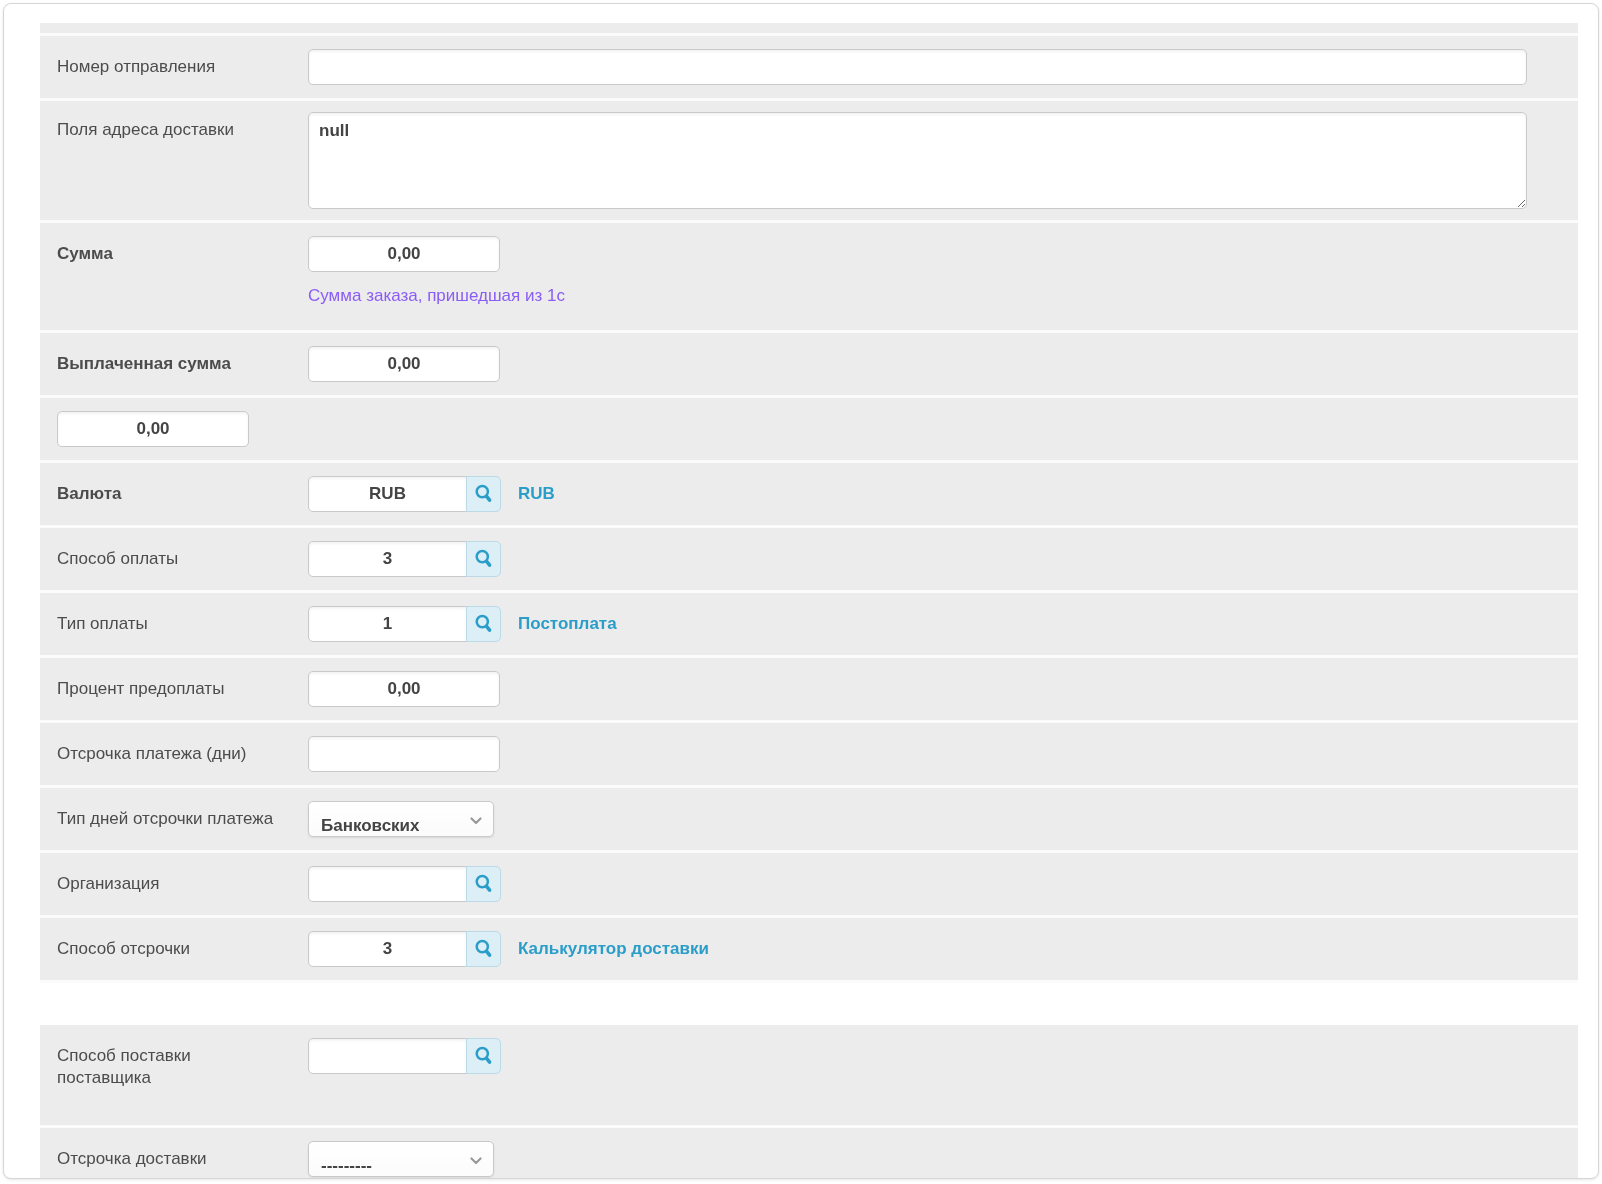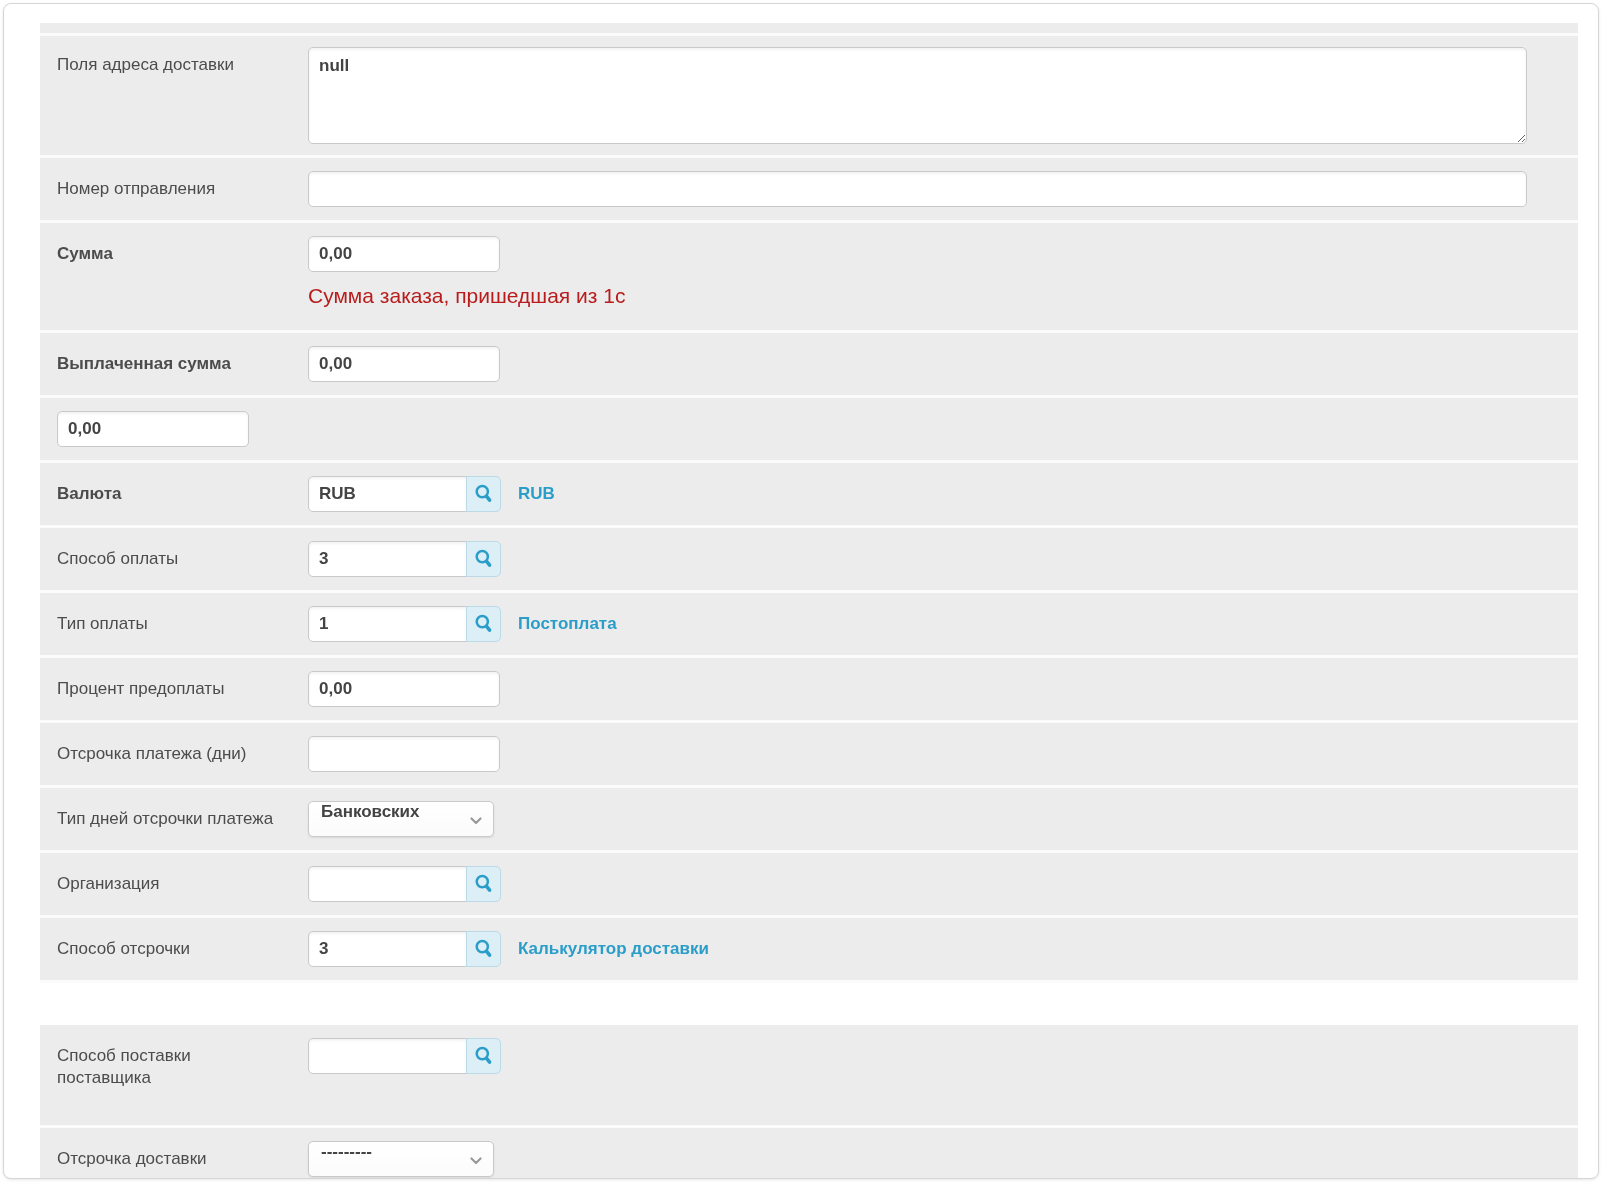--- a/index.html
+++ b/index.html
@@ -45,21 +45,21 @@
     border:1px solid #c9c9c9;
     border-radius:5px;
     background:#fff;
     box-shadow:inset 0 2px 3px rgba(0,0,0,.05);
     font-family:inherit;
     font-size:17px;
     font-weight:bold;
     color:#444;
     outline:none;
   }
-  .inp { height:36px; padding:16px 10px; }
+  .inp { height:36px; padding:16px 10px;text-align:center; }
   .inp.small { width:192px; }
   .inp.wide  { width:100%; max-width:1219px; }
   .ta {
     display:block;
     width:100%; max-width:1219px; height:97px;
     padding:6px 10px;
     line-height:24px;
     resize:both;
   }
   .igroup { display:inline-flex; vertical-align:top; }
@@ -90,57 +90,57 @@
     font-weight:bold;
     color:#2b9dc9;
     text-decoration:none;
     cursor:pointer;
   }
   .select {
     position:relative;
     box-sizing:border-box;
     width:186px; height:36px;
     display:inline-flex;
-    align-items:flex-start;
+    align-items:flex-end;
     padding:0 32px 0 12px;
     border:1px solid #c9c9c9;
     border-radius:5px;
     background:linear-gradient(#ffffff,#fbfbfb);
     box-shadow:0 1px 2px rgba(0,0,0,.09);
     font-size:17px;
     font-weight:bold;
     color:#444;
     cursor:pointer;
     white-space:nowrap;
     overflow:hidden;
   }
   .select .chev { position:absolute; right:11px; top:15px; }
   .help {
     margin-top:13px;
-    font-size:21px;
+    font-size:17px;
     line-height:22px;
-    color:#b91c1c;
+    color:#8b5cf6;
   }
 </style>
 </head>
 <body>
 
 <div class="card">
   <div class="row-sliver"></div>
   <div id="form-root">
+  <div class="form-row">
+    <div class="row-label">Номер отправления</div>
+    <div class="field-col"><input type="text" class="inp wide" value="" style=""></div>
+  </div>
+
   <div class="form-row ta-row">
     <div class="row-label">Поля адреса доставки</div>
     <div class="field-col">
           <textarea class="ta" style="">null</textarea>
         </div>
-  </div>
-
-  <div class="form-row">
-    <div class="row-label">Номер отправления</div>
-    <div class="field-col"><input type="text" class="inp wide" value="" style=""></div>
   </div>
 
   <div class="form-row help-row">
     <div class="row-label bold">Сумма</div>
     <div class="field-col"><input type="text" class="inp small" value="0,00" style=""><div class="help">Сумма заказа, пришедшая из 1с</div></div>
   </div>
 
   <div class="form-row">
     <div class="row-label bold">Выплаченная сумма</div>
     <div class="field-col"><input type="text" class="inp small" value="0,00" style=""></div>

